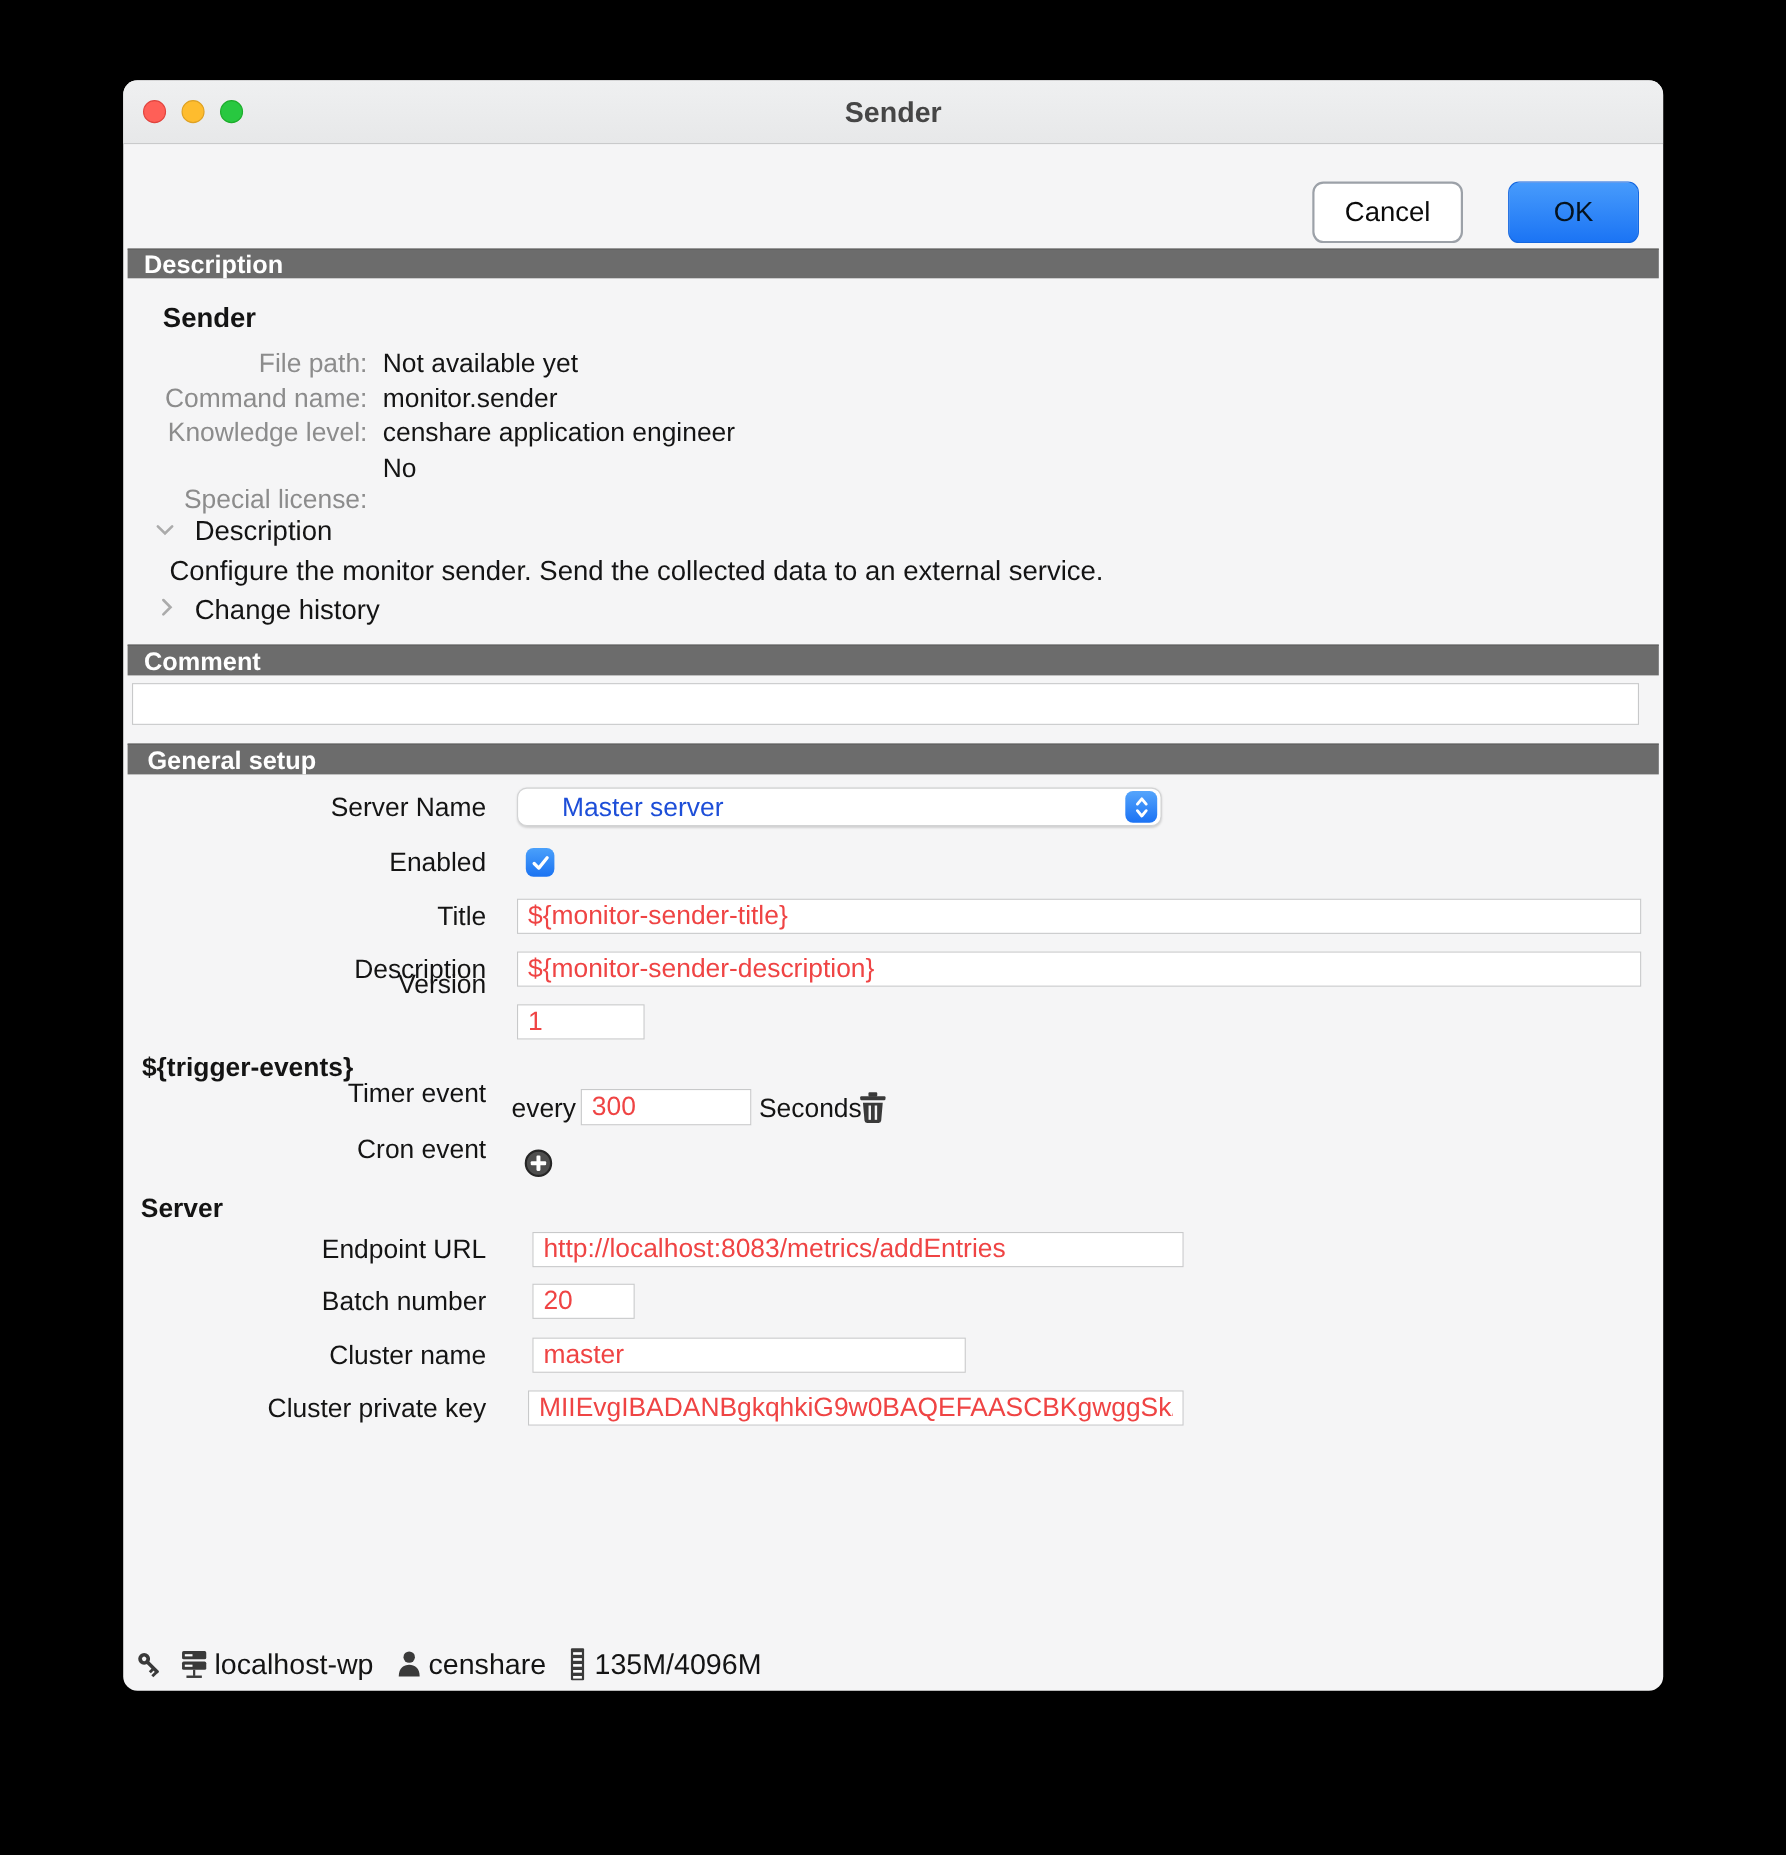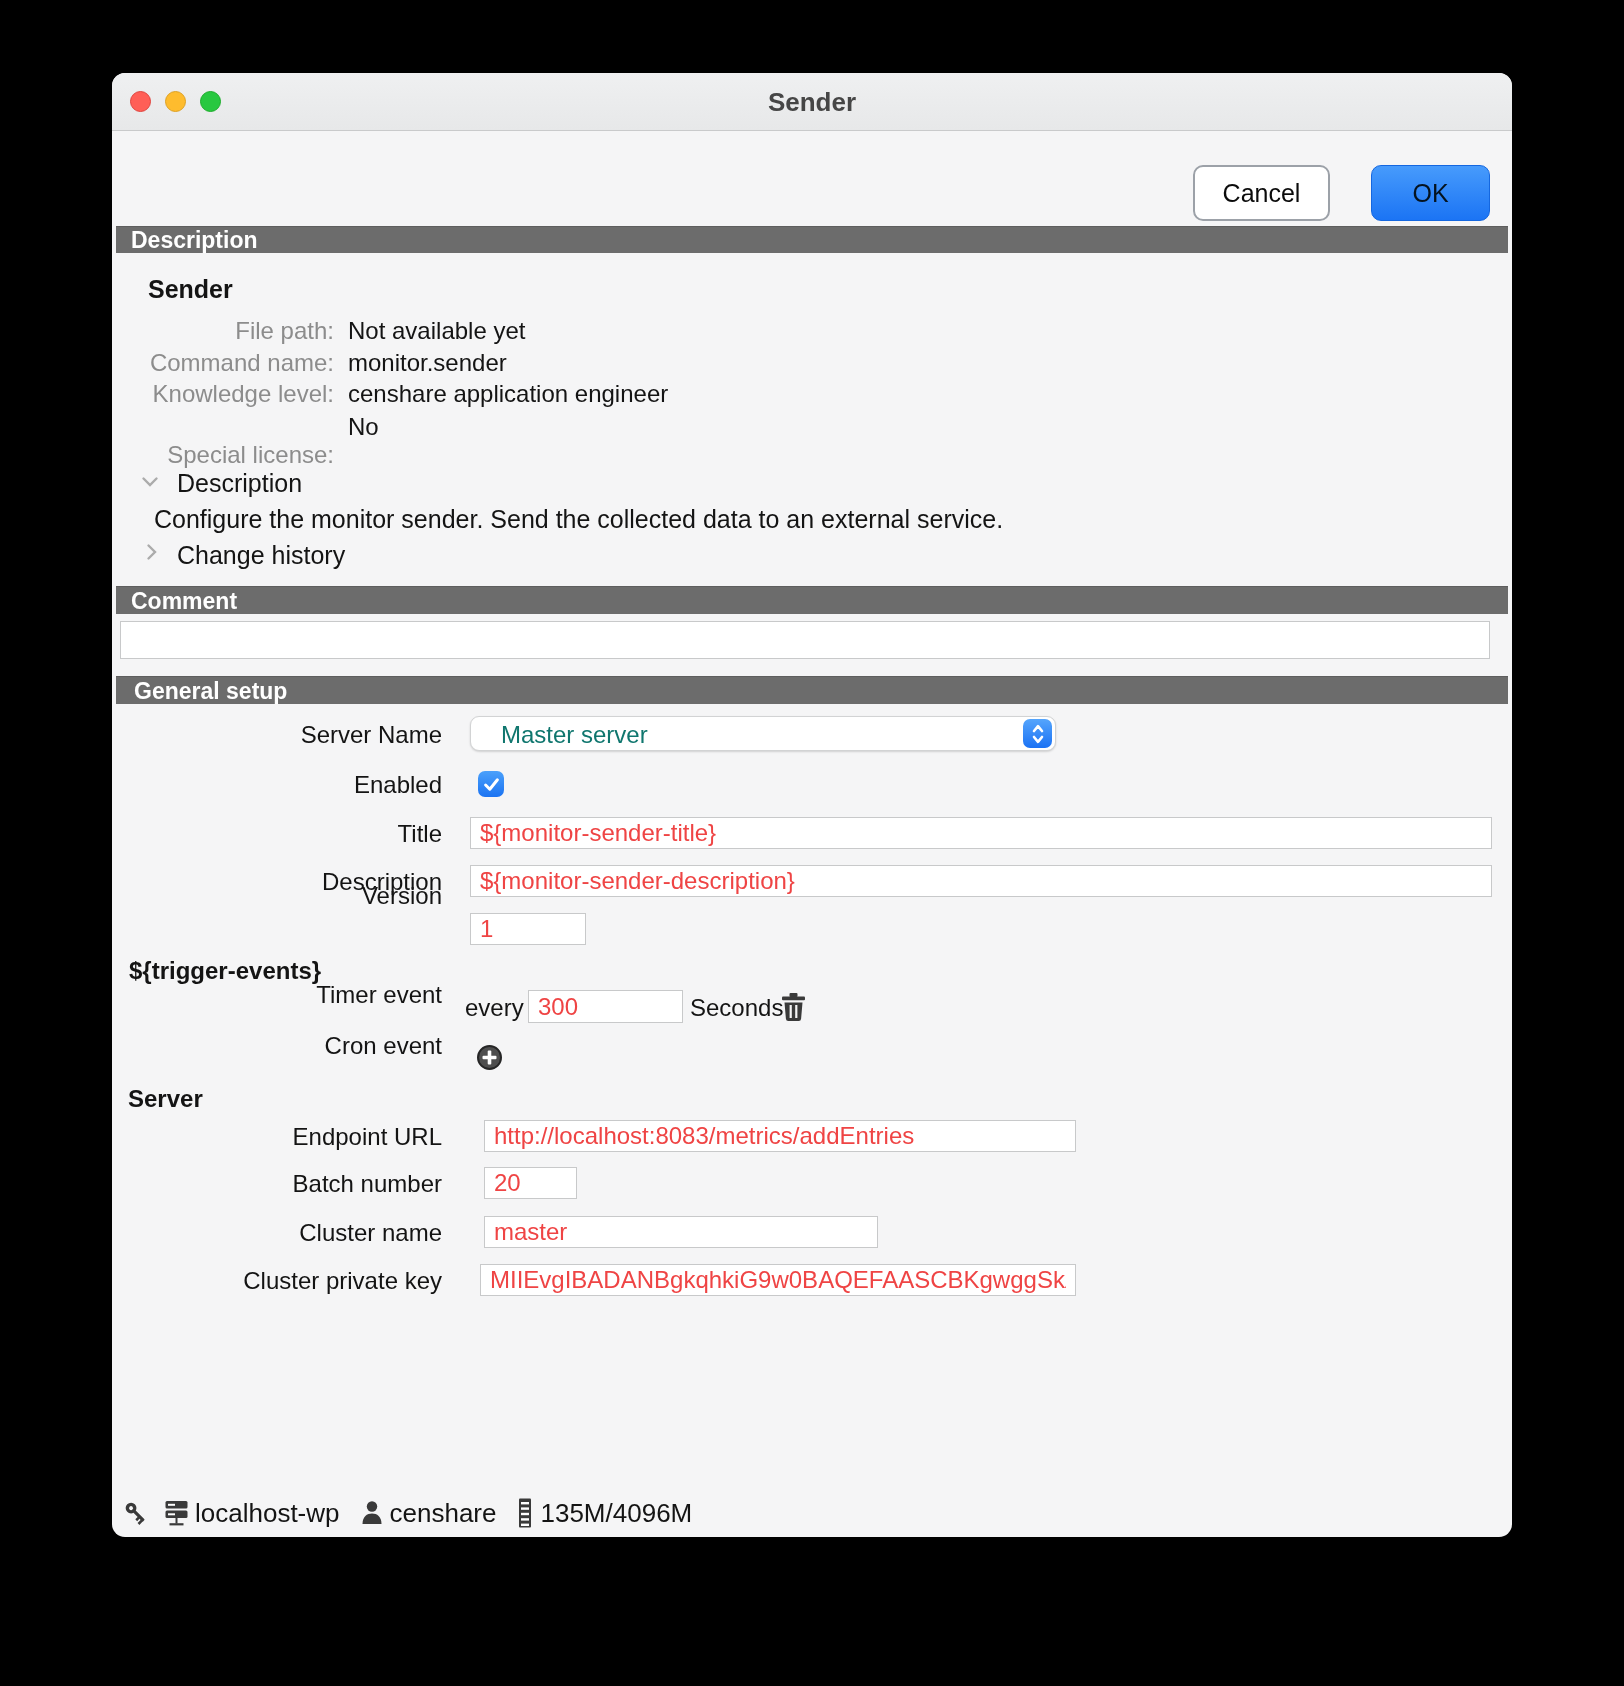--- a/index.html
+++ b/index.html
@@ -53,21 +53,21 @@
   .in-endpoint { left:372px; top:1047px; width:592px; }
   .in-batch    { left:372px; top:1094px; width:93px; }
   .in-clname   { left:372px; top:1143px; width:394px; }
   .in-clkey    { left:368px; top:1191px; width:596px; }
   
   .dropdown {
     position:absolute; left:358px; top:643px; width:586px; height:35px;
     background:#FFFFFF; border:1px solid #D2D3D4; border-radius:9px;
     box-shadow:0 1px 2px rgba(0,0,0,0.15);
   }
-  .dropdown .val { position:absolute; left:30px; top:4px; font-size:24px; color:#0f766e; }
+  .dropdown .val { position:absolute; left:40px; top:4px; font-size:24px; color:#1d4ed8; }
   .spinner {
     position:absolute; right:3px; top:2px; width:29px; height:29px; border-radius:7px;
     background:linear-gradient(#55A5FC,#1B72F4);
     display:flex; align-items:center; justify-content:center;
   }
   
   .checkbox {
     position:absolute; left:366px; top:698px; width:26px; height:26px; border-radius:7px;
     background:linear-gradient(#4AA0FB,#1B73F2);
     display:flex; align-items:center; justify-content:center;

